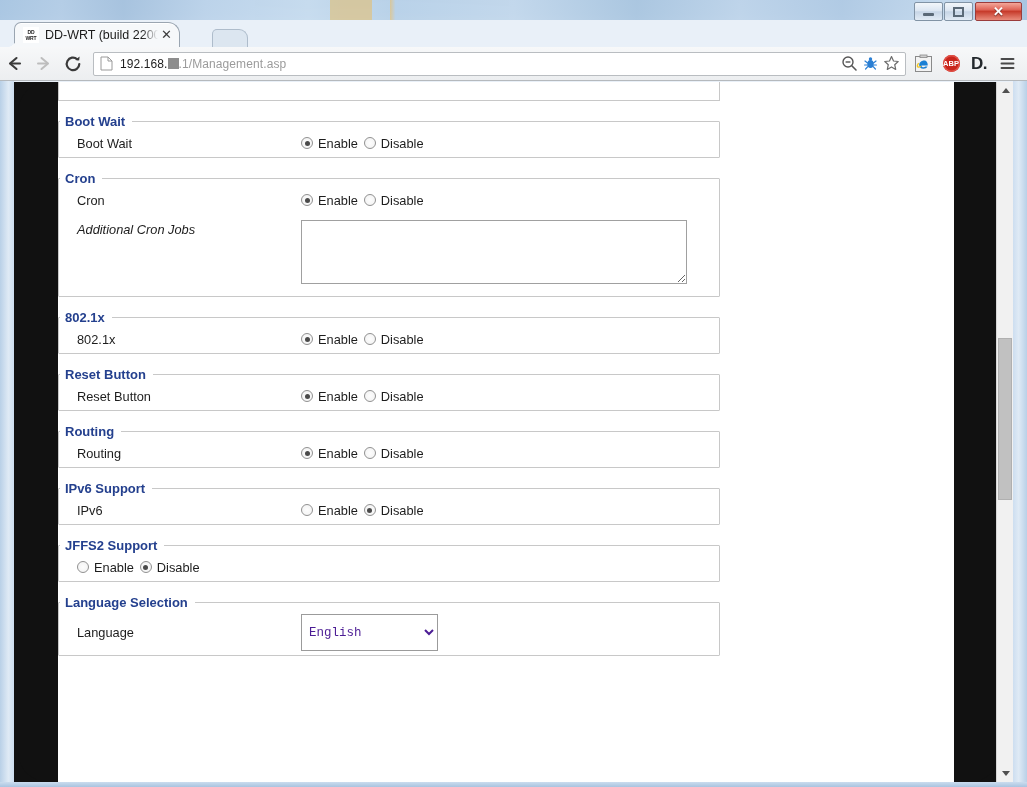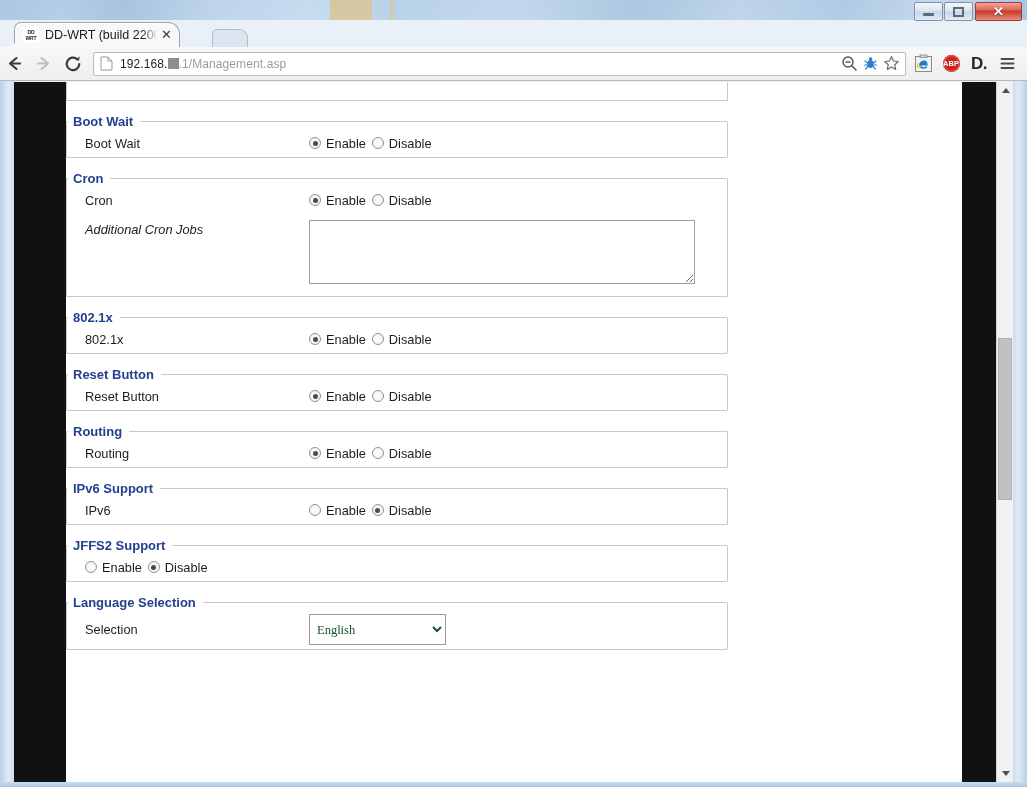--- a/index.html
+++ b/index.html
@@ -152,21 +152,21 @@
   #dext { font-size: 17px; font-weight: bold; color: #23282d; letter-spacing: -.5px;}
 
   
   #viewport {
     position: absolute; left: 14px; top: 82px;
     width: 999px; height: 700px;
     background: #111111;
     overflow: hidden;
   }
   #page {
-    position: absolute; left: 12px; top: 0;
+    position: absolute; left: 4px; top: 0;
     width: 982px; height: 700px;
     background: #111111;
     border-radius: 30px;
   }
   #content {
     position: absolute; left: 40px; top: 0;
     width: 896px; height: 700px;
     background: #ffffff;
   }
 
@@ -214,27 +214,27 @@
     width: 386px; height: 64px;
     border: 1px solid #a0a0a0;
     background: #fff;
     font-family: "Liberation Mono", monospace;
     font-size: 12px;
     resize: both;
     outline: none;
     padding: 2px;
   }
   select.lang {
-    width: 137px; height: 31px;
-    font-family: Liberation Serif, serif;
+    width: 137px; height: 37px;
+    font-family: Liberation Mono, monospace;
     font-size: 12.5px;
     border: 1px solid #9b9b9b;
     background: #fff;
     padding-left: 3px;
-    color: #14532d;
+    color: #4c1d95;
   }
 
   
   #fs-clip {
     position: relative;
     width: 662px;
     height: 19px;
     border: 1px solid #c8c8c8;
     border-top: none;
     margin-bottom: 13px;
@@ -499,21 +499,21 @@
                 <span class="dot on"></span>
                 <span class="rl">Disable</span>
               </label>
             </div>
           </div>
         </fieldset>
 
         <fieldset class="fs">
           <legend>Language Selection</legend>
           <div class="row">
-            <div class="label">Selection</div>
+            <div class="label">Language</div>
             <select class="lang">
               <option>English</option>
             </select>
           </div>
         </fieldset>
 
       </div>
     </div>
 
     <div id="scrollbar">

